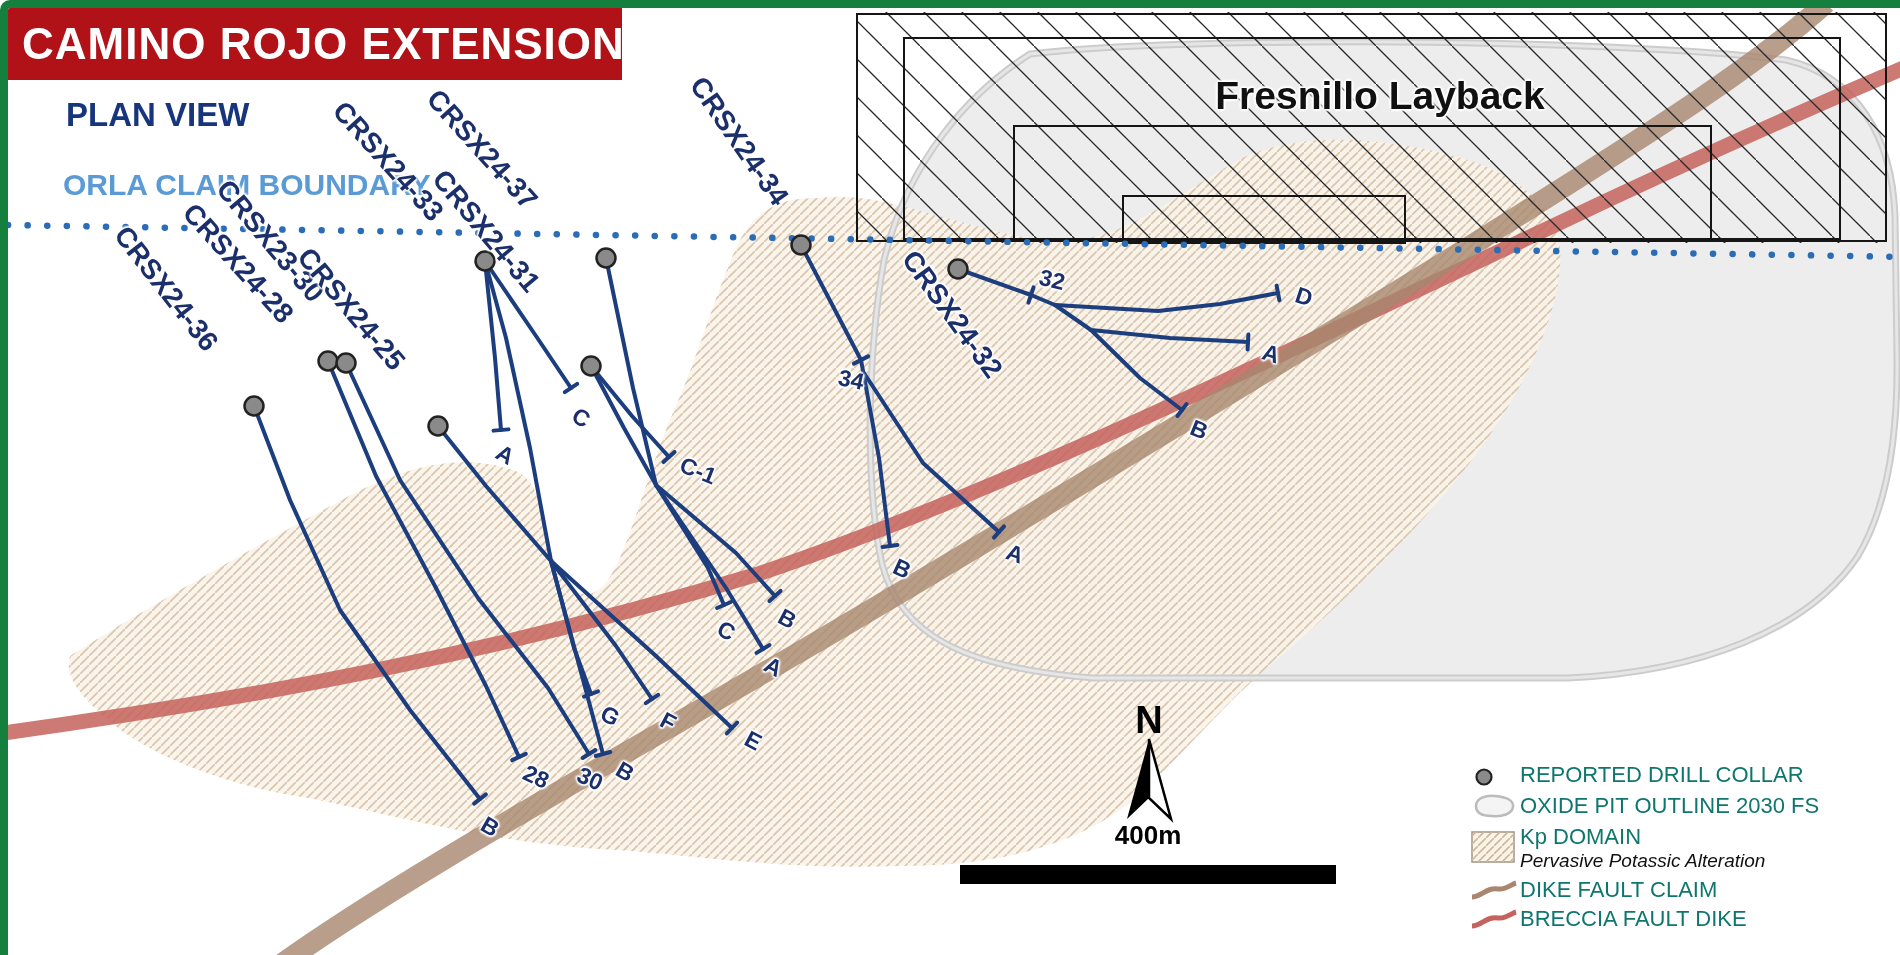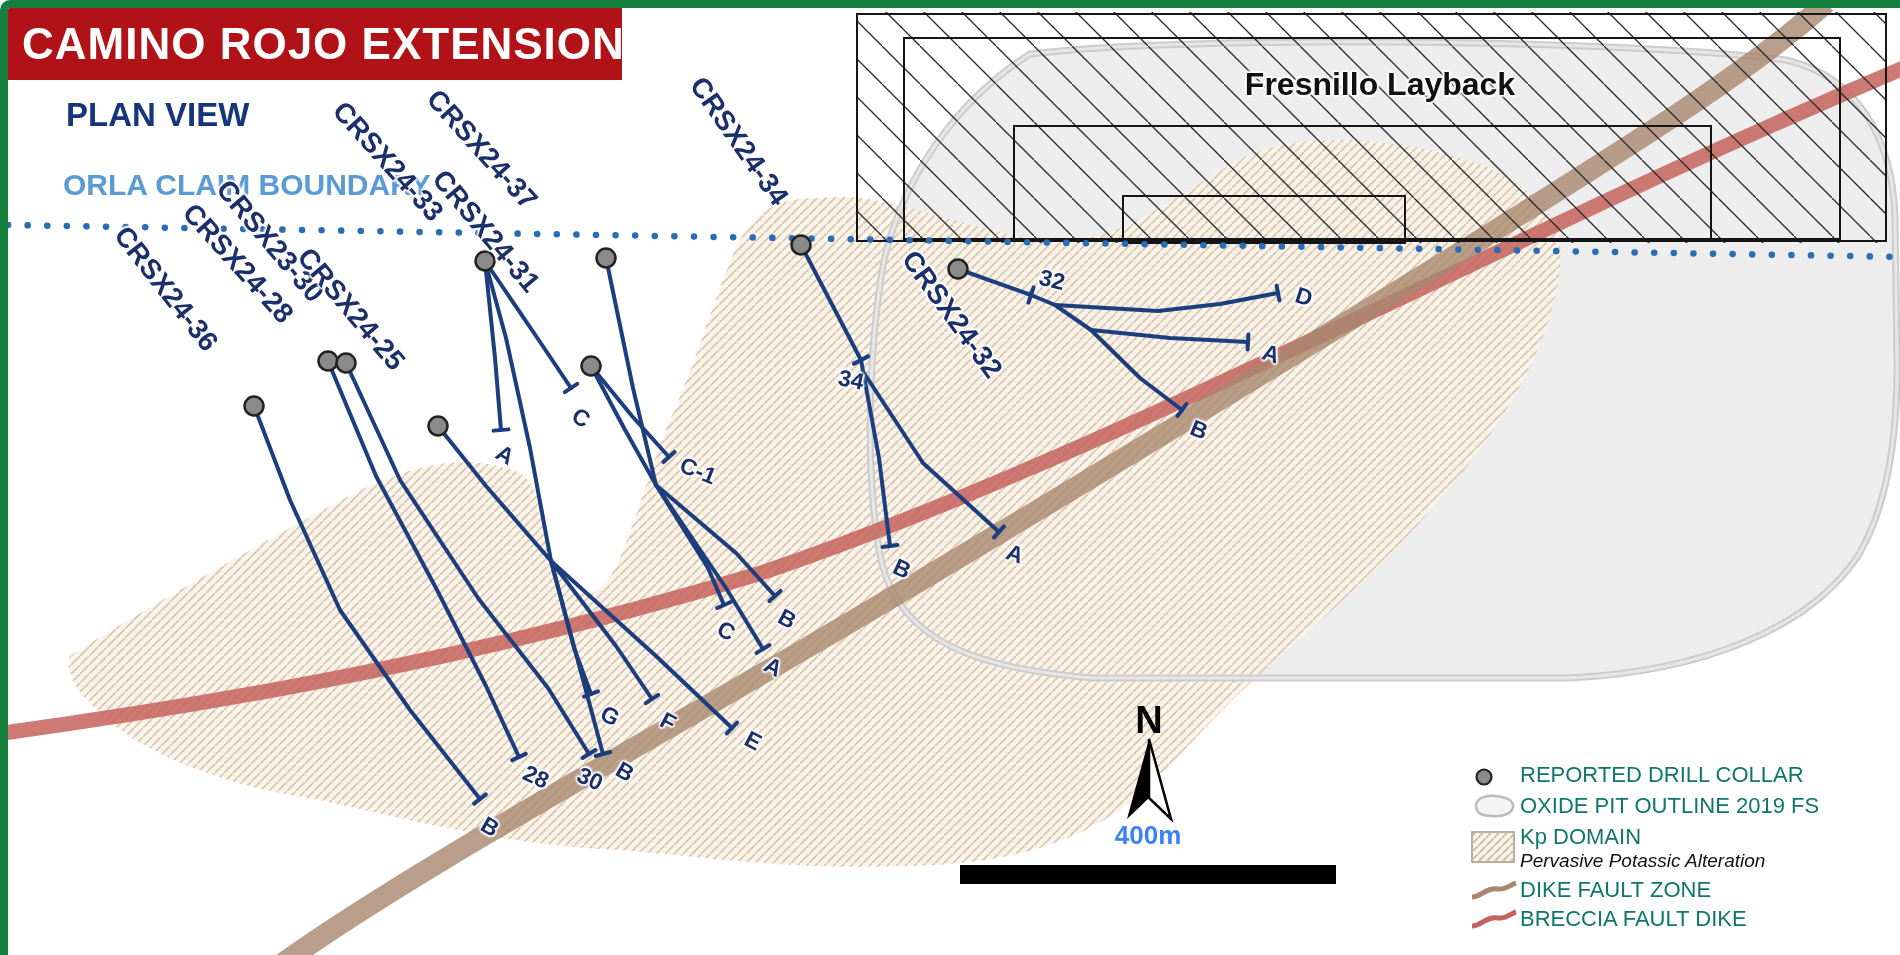--- a/index.html
+++ b/index.html
@@ -4,32 +4,32 @@
 <style>
   html,body{margin:0;padding:0;background:#ffffff;}
   #stage{position:relative;width:1896px;height:951px;border:8px solid #15803d;border-radius:10px;
          overflow:hidden;background:#fff;font-family:Liberation Sans, sans-serif;}
   #map{position:absolute;left:0;top:0;}
   .abs{position:absolute;white-space:nowrap;}
   #title-banner{left:0;top:0;width:600px;height:72px;background:#b01217;color:#fff;
     font-weight:bold;font-size:44px;line-height:72px;padding-left:14px;letter-spacing:1px;}
   #plan-view{left:46px;top:88px;color:#17357c;font-weight:bold;font-size:33px;margin-left:12px;}
   #claim-label{left:55px;top:160px;color:#5b9bd5;font-weight:bold;font-size:30px;text-align:center;}
-  #fresnillo-label{left:1372px;top:76px;transform:translate(-50%,-50%);color:#111;
-    font-weight:bold;font-size:32px;}
+  #fresnillo-label{left:1372px;top:88px;transform:translate(-50%,-50%);color:#111;
+    font-weight:bold;font-size:39px;}
   .halo{text-shadow:-2px 0 2px #fff,2px 0 2px #fff,0 -2px 2px #fff,0 2px 2px #fff,
         -1px -1px 1px #fff,1px 1px 1px #fff;}
   .hole-label{position:absolute;font-weight:bold;font-size:28px;color:#1b2f6b;
     white-space:nowrap;transform-origin:0 50%;}
   .ep-label{position:absolute;font-weight:bold;font-size:23px;color:#1b2f6b;white-space:nowrap;}
   #north-n{left:1141px;top:712px;transform:translate(-50%,-50%);font-weight:bold;
     font-size:38px;color:#000;}
   #scalebar{left:952px;top:857px;width:376px;height:19px;background:#000;}
   #scalebar-label{left:1140px;top:843px;transform:translate(-50%,-100%);font-weight:bold;
-    font-size:26px;color:#3b82f6;}
+    font-size:26px;color:#000000;}
   #legend{left:1462px;top:752px;width:420px;}
   .lg-row{position:absolute;left:0;display:flex;align-items:center;}
   .lg-icon{width:50px;display:flex;justify-content:flex-start;align-items:center;flex:0 0 50px;}
   .lg-text{font-size:22px;color:#0f766e;}
   .lg-sub{font-size:19px;color:#111;font-style:italic;}
 </style>
 </head>
 <body>
 
 <div id="stage">
@@ -166,21 +166,21 @@
           </svg>
       </span>
       <span class="lg-text">REPORTED DRILL COLLAR</span>
     </div>
     <div class="lg-row" style="top:31px;">
       <span class="lg-icon">
         <svg width="48" height="30">
             <path d="M 6,15 C 6,7 16,4 25,5 C 36,6 44,9 43,16 C 42,23 32,26 22,25 C 12,25 6,22 6,15 Z" fill="#f4f4f4" stroke="#bbb" stroke-width="2.5"></path>
           </svg>
       </span>
-      <span class="lg-text">OXIDE PIT OUTLINE 2019 FS</span>
+      <span class="lg-text">OXIDE PIT OUTLINE 2030 FS</span>
     </div>
     <div class="lg-row" style="top:62px;">
       <span class="lg-icon">
         <svg width="48" height="52">
           <defs>
               <pattern id="kpMini" width="8" height="8" patternUnits="userSpaceOnUse">
             <line x1="0" y1="8" x2="8" y2="0" stroke="#cfb79c" stroke-width="1.6"></line>
               </pattern>
             </defs>
           <rect x="2" y="10" width="42" height="30" fill="#faf3e7" stroke="#a59c8e" stroke-width="1.6"></rect>
@@ -191,21 +191,21 @@
         <span class="lg-text">Kp DOMAIN</span>
         <span class="lg-sub">Pervasive Potassic Alteration</span>
       </span>
     </div>
     <div class="lg-row" style="top:117px;">
       <span class="lg-icon">
         <svg width="48" height="22">
             <path d="M 2,18 C 12,18 16,8 28,10 C 36,11 42,5 46,4" fill="none" stroke="#a8876e" stroke-width="5"></path>
           </svg>
       </span>
-      <span class="lg-text">DIKE FAULT ZONE</span>
+      <span class="lg-text">DIKE FAULT CLAIM</span>
     </div>
     <div class="lg-row" style="top:146px;">
       <span class="lg-icon">
         <svg width="48" height="22">
             <path d="M 2,18 C 12,18 16,8 28,10 C 36,11 42,5 46,4" fill="none" stroke="#c4625c" stroke-width="5"></path>
           </svg>
       </span>
       <span class="lg-text">BRECCIA FAULT DIKE</span>
     </div>
   </div>

